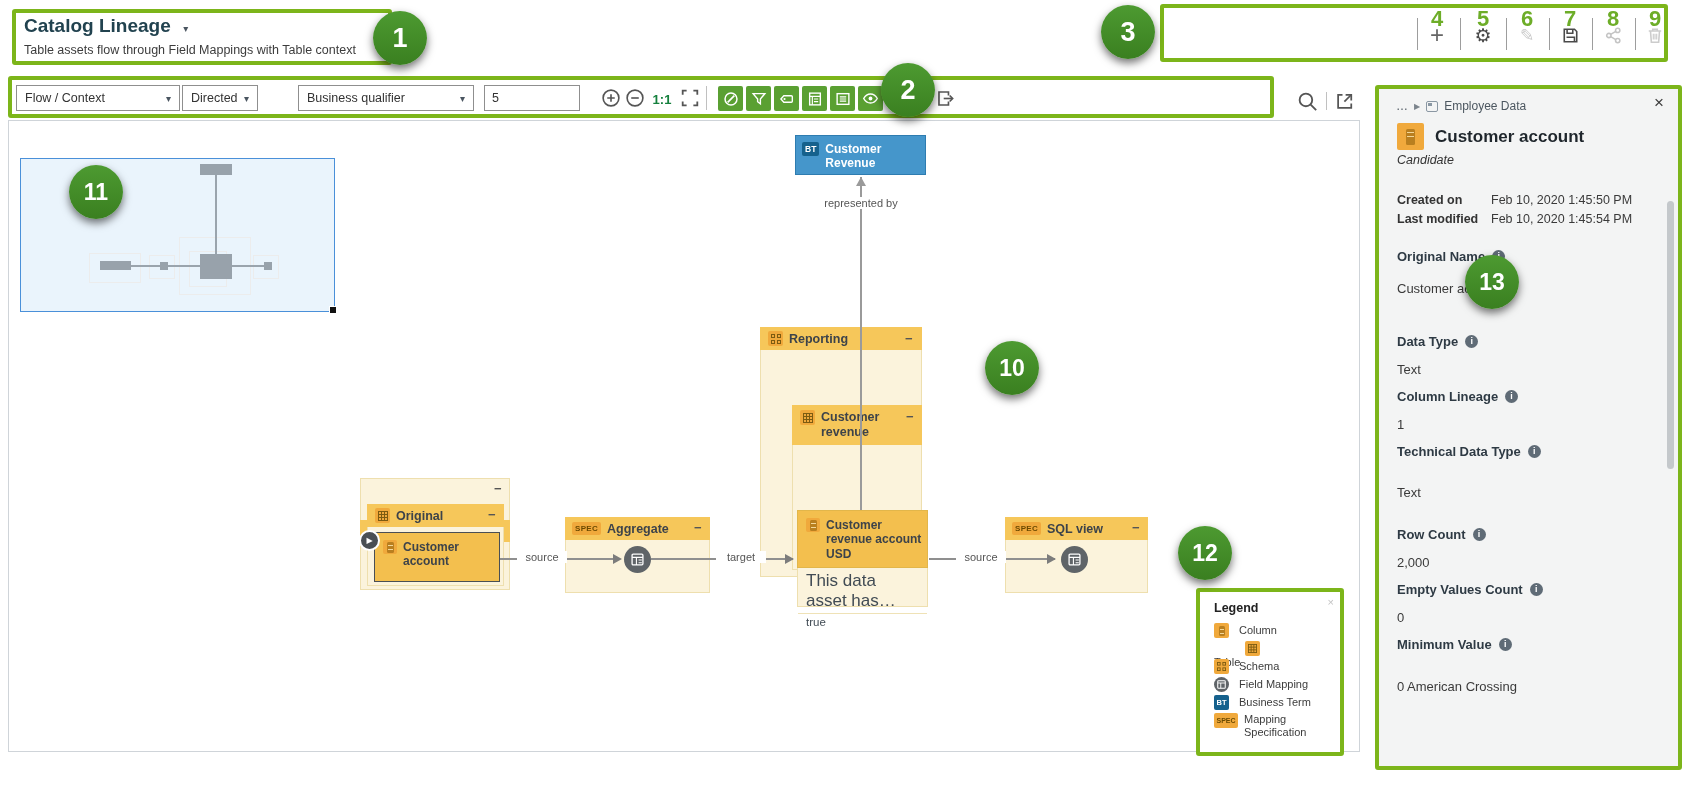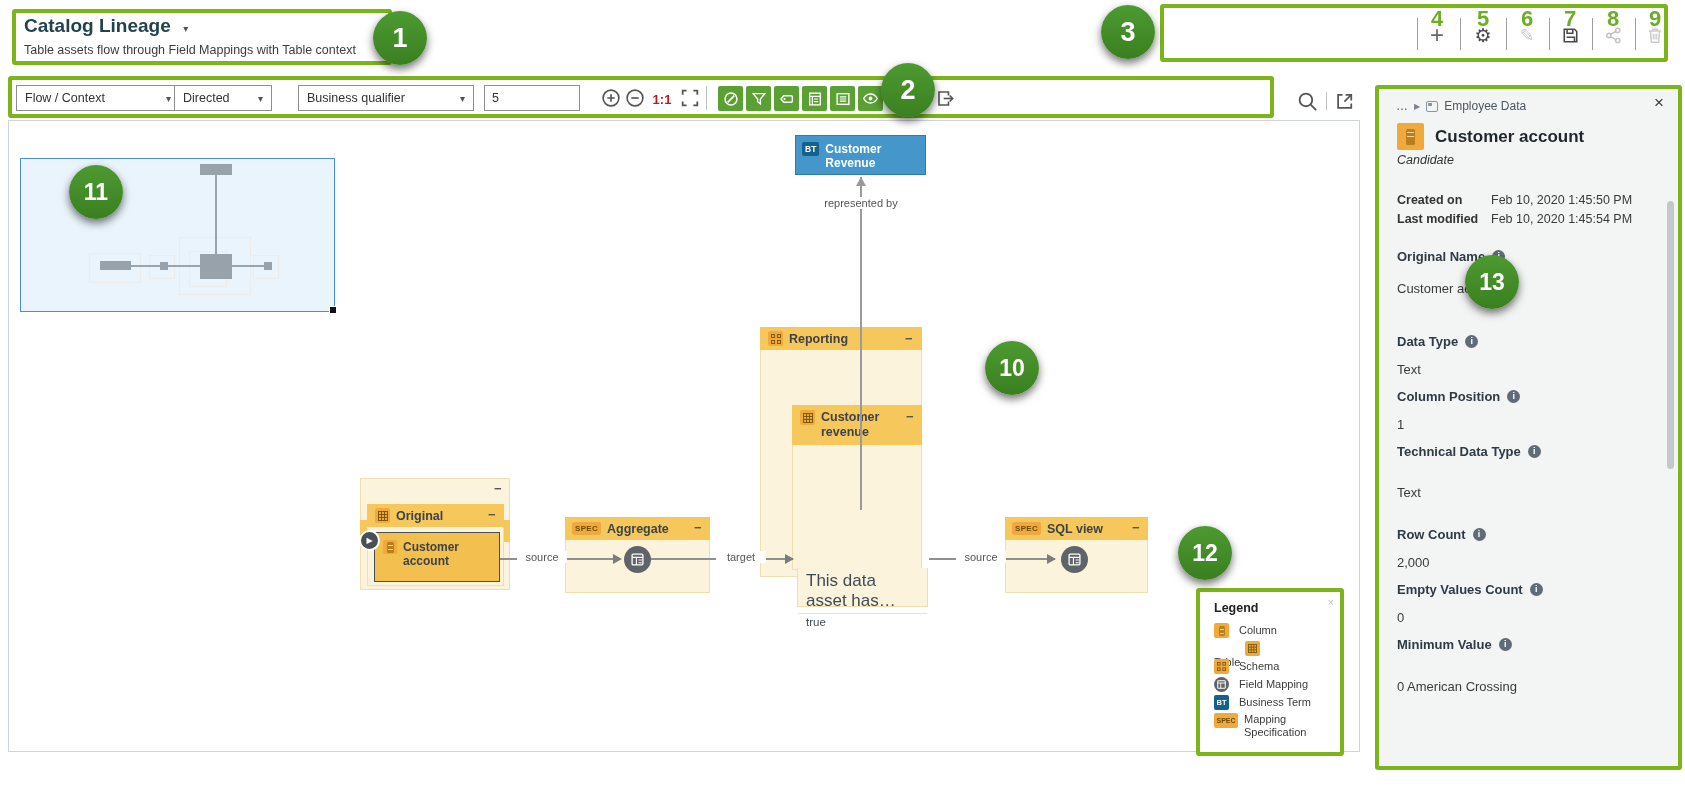--- a/index.html
+++ b/index.html
@@ -30,21 +30,21 @@
 
   
   .select { position:absolute; height:26px; background:#fff; border:1px solid #8f8f8f;
             font-size:12.5px; color:#333; display:flex; align-items:center;
             justify-content:space-between; padding:0 8px; cursor:pointer; }
   .tb-input { position:absolute; height:26px; border:1px solid #8f8f8f; font-size:12.5px;
               color:#333; padding:0 7px; width:96px; font-family:"Liberation Sans",sans-serif; }
   .tb-ico { position:absolute; width:22px; height:22px; display:flex; align-items:center; justify-content:center; cursor:pointer; }
   .tb-green { position:absolute; width:25px; height:25px; background:#5aa032; border-radius:2px;
               display:flex; align-items:center; justify-content:center; cursor:pointer; }
-  .oneone { font-size:13px; font-weight:bold; color:#b91c1c; }
+  .oneone { font-size:13px; font-weight:bold; color:#15803d; }
 
   
   .canvas { position:absolute; left:8px; top:120px; width:1352px; height:632px;
             background:#fff; border:1px solid #cfd4d9; z-index:0; }
   .grp-hdr  { position:absolute; background:#f6c75a; display:flex; align-items:center;
               font-size:12.5px; font-weight:bold; color:#3d434a; cursor:pointer; }
   .grp-body { position:absolute; background:#fbf3dc; border:1px solid #eedfae; }
   .minus { position:absolute; color:#555; font-size:13px; font-weight:bold; cursor:pointer; }
   .badge-orange { width:15px; height:15px; background:#f0a93c; border-radius:2px;
                   display:inline-flex; align-items:center; justify-content:center; margin:0 6px 0 8px; flex:none; }
@@ -158,21 +158,21 @@
         <path d="M1.5 3.5h11M5 3.5V2h4v1.5M3 3.5l.8 10h6.4l.8-10" fill="none" stroke="#cccccc" stroke-width="1.4"></path>
         <path d="M5.5 6v5M7 6v5M8.5 6v5" stroke="#cccccc" stroke-width="1"></path>
       </svg>
   </div>
 
   <div class="gbox" style="left:8px;top:76px;width:1266px;height:42px;"></div>
   <div class="select" style="left:16px;top:85px;width:164px;">
     <span>Flow / Context</span>
     <span class="caret">▾</span>
   </div>
-  <div class="select" style="left:174px;top:85px;width:98px;">
+  <div class="select" style="left:182px;top:85px;width:76px;">
     <span>Directed</span>
     <span class="caret">▾</span>
   </div>
   <div class="select" style="left:298px;top:85px;width:176px;">
     <span>Business qualifier</span>
     <span class="caret">▾</span>
   </div>
   <input class="tb-input" style="left: 484px; top: 85px;" value="5">
 
   <div class="tb-ico" style="left:600px;top:87px;">
@@ -309,20 +309,26 @@
     <span class="badge-orange">
       <svg width="10" height="10" viewBox="0 0 10 10">
           <rect x="0.5" y="0.5" width="9" height="9" fill="none" stroke="#7c5b11"></rect>
           <path d="M0.5 3.5h9M0.5 6.5h9M3.5 0.5v9M6.5 0.5v9" stroke="#7c5b11"></path>
         </svg>
     </span>
     <span style="width:70px;line-height:1.2;">Customer revenue</span>
   </div>
   <div class="minus" style="left:906px;top:409px;z-index:3;">−</div>
 
+  <div class="colnode" style="left:797px;top:510px;width:131px;height:58px;z-index:4;border:1px solid #e2b64a;display:flex;align-items:flex-start;padding-top:7px;">
+    <span class="badge-orange" style="width:14px;height:14px;">
+        <span class="col-glyph"></span>
+      </span>
+    <span class="col-ttl" style="width:96px;">Customer revenue account USD</span>
+  </div>
   <div class="grp-body" style="left:797px;top:568px;width:131px;height:39px;z-index:4;border-top:none;">
     <div style="padding:3px 8px 2px;font-size:17px;color:#414b54;border-bottom:1px solid #efe2b6;">This data asset has…</div>
     <div style="padding:2px 8px;font-size:11.5px;color:#414b54;">true</div>
   </div>
 
   <div class="grp-body" style="left:360px;top:478px;width:150px;height:112px;z-index:1;"></div>
   <div class="grp-hdr" style="left:360px;top:478px;width:150px;height:22px;z-index:2;margin-top:42px;">
     <span class="badge-orange">
       <svg width="10" height="10" viewBox="0 0 10 10">
           <rect x="0.5" y="0.5" width="3" height="3" fill="none" stroke="#7c5b11"></rect>
@@ -477,21 +483,21 @@
       </div>
     <div class="pf-val" style="top:192px;">Customer account</div>
 
     <div class="pf-lab" style="top:245px;">
         <span>Data Type</span>
         <span class="info">i</span>
       </div>
     <div class="pf-val" style="top:273px;">Text</div>
 
     <div class="pf-lab" style="top:300px;">
-        <span>Column Position</span>
+        <span>Column Lineage</span>
         <span class="info">i</span>
       </div>
     <div class="pf-val" style="top:328px;">1</div>
 
     <div class="pf-lab" style="top:355px;">
         <span>Technical Data Type</span>
         <span class="info">i</span>
       </div>
     <div class="pf-val" style="top:396px;">Text</div>
 

